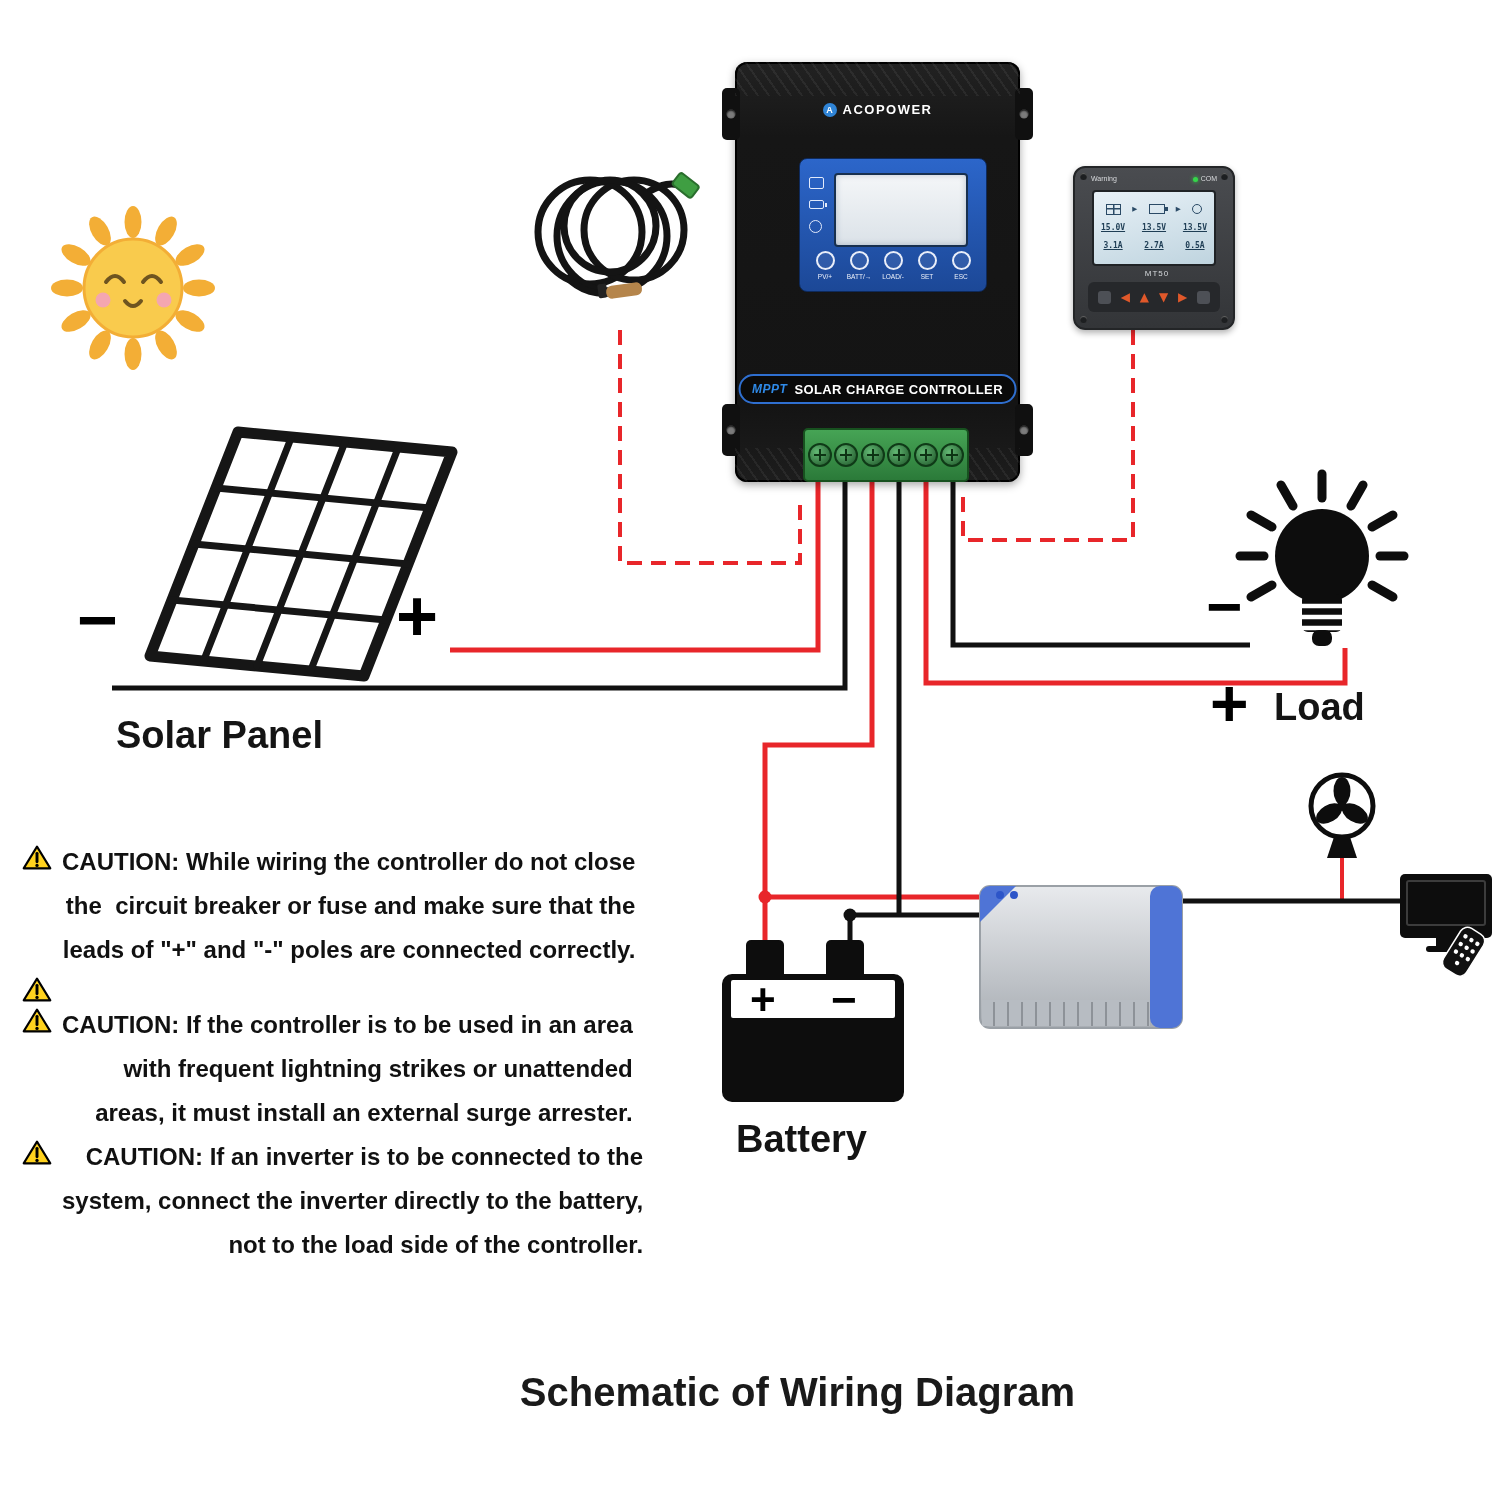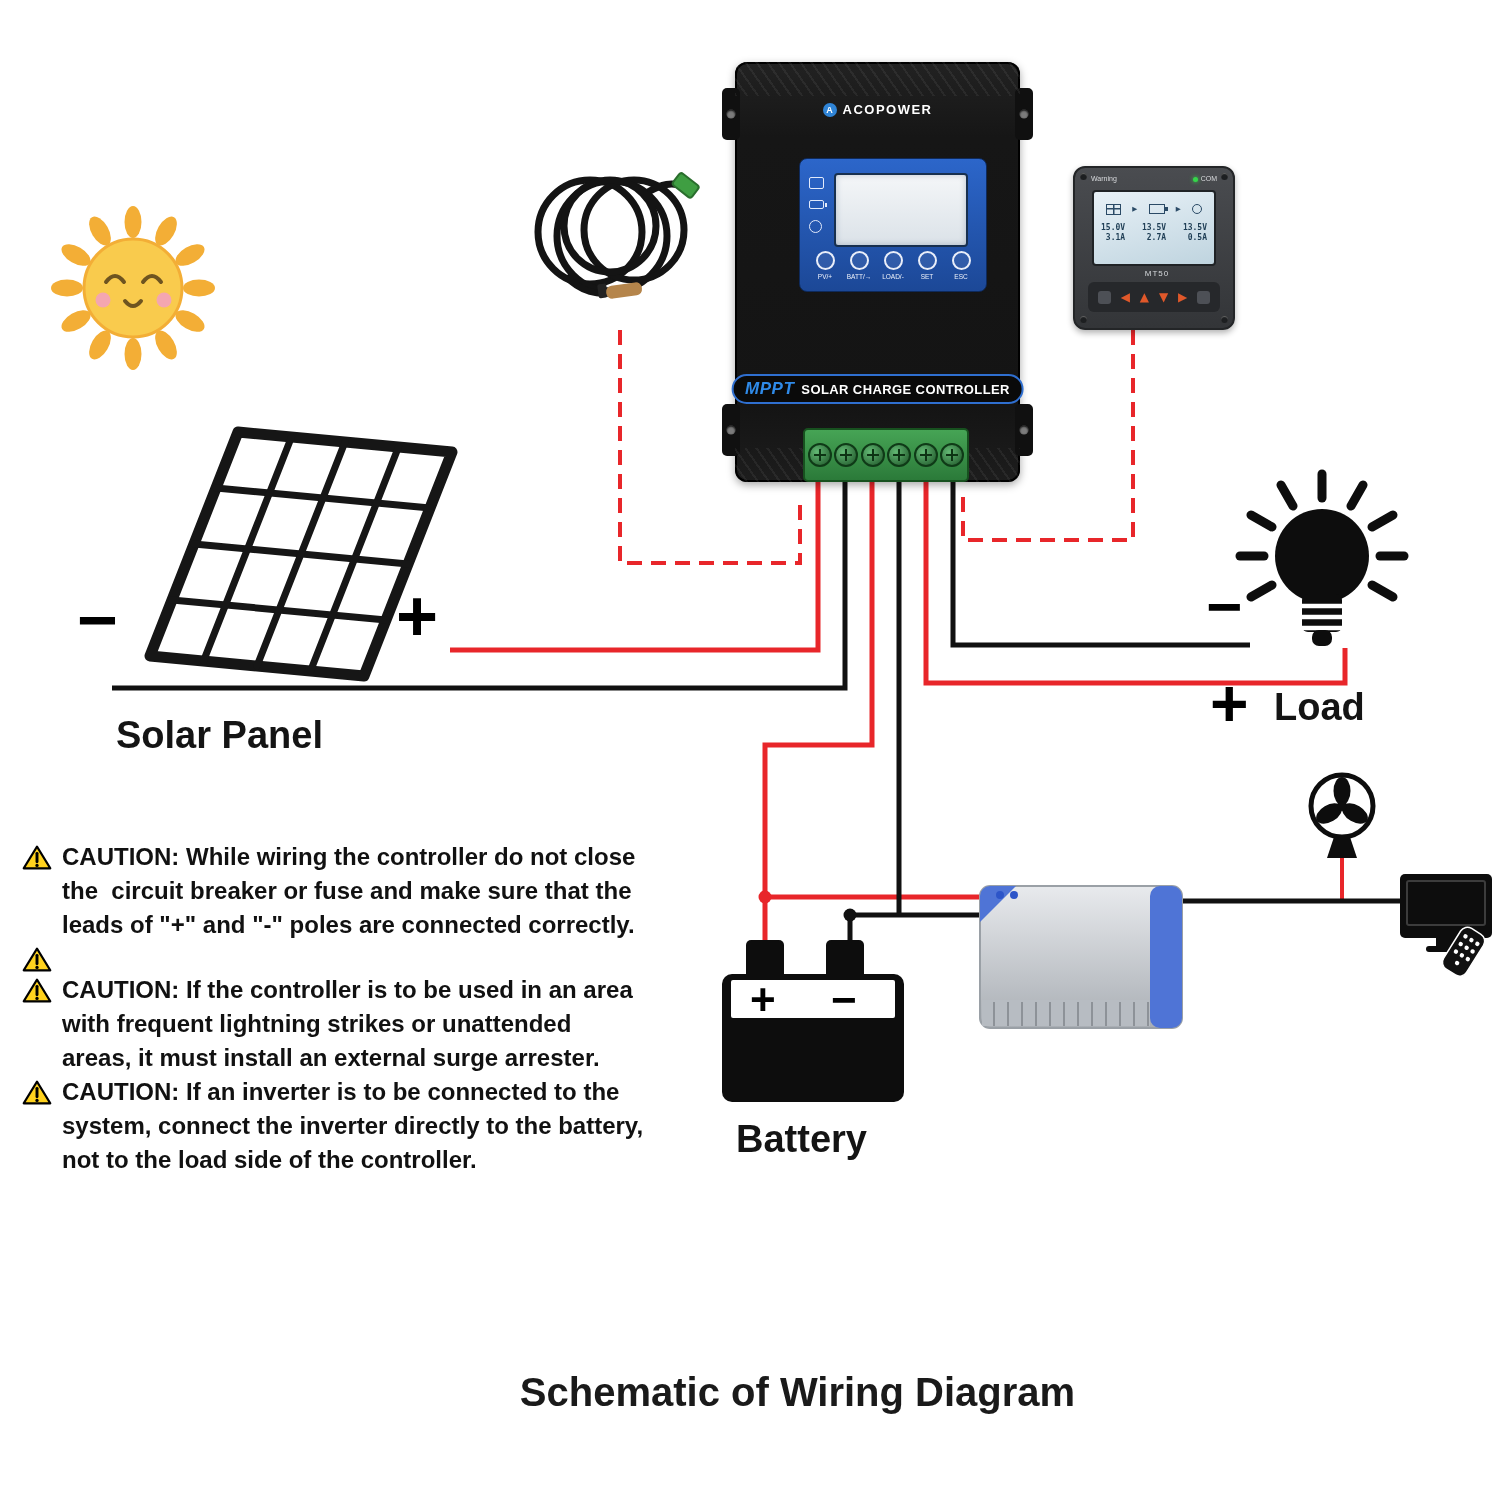--- a/index.html
+++ b/index.html
@@ -27,21 +27,21 @@
   .mini{width:13px;height:10px;border:1.5px solid #e2eafb;border-radius:2px;}
   .mini.batt{height:7px;position:relative;}
   .mini.batt::after{content:"";position:absolute;right:-4px;top:1.5px;width:2.5px;height:4px;background:#e2eafb;}
   .mini.bulb{width:11px;height:11px;border-radius:50%;}
   .ctrl-buttons{position:absolute;left:8px;right:8px;top:92px;display:flex;justify-content:space-between;}
   .btn-col{display:flex;flex-direction:column;align-items:center;gap:3px;width:34px;}
   .ctrl-btn{width:15px;height:15px;border-radius:50%;border:2px solid #e9eef9;background:rgba(255,255,255,.08);}
   .btn-lbl{font-size:6.5px;color:#eef2fb;white-space:nowrap;}
   .ctrl-banner{position:absolute;left:50%;transform:translateX(-50%);top:312px;height:26px;padding:0 12px;
     border:2px solid #2f6fd0;border-radius:15px;background:#0a0a0a;display:flex;align-items:center;gap:7px;white-space:nowrap;}
-  .mppt{color:#2f8ae8;font-style:italic;font-weight:bold;font-size:17px;letter-spacing:.5px;}
+  .mppt{color:#2f8ae8;font-style:italic;font-weight:bold;font-size:12px;letter-spacing:.5px;}
   .banner-text{color:#fff;font-weight:bold;font-size:13px;letter-spacing:.4px;}
   .ctrl-terminals{position:absolute;left:68px;top:366px;width:162px;height:50px;border-radius:5px;
     background:linear-gradient(180deg,#46a455,#2b7a39);border:2px solid #17511f;
     display:flex;align-items:center;justify-content:space-evenly;}
   .screw{width:20px;height:20px;border-radius:50%;background:radial-gradient(circle at 35% 35%,#63b974,#1c5226);border:2px solid #0f3a17;position:relative;}
   .screw::before,.screw::after{content:"";position:absolute;background:#0d3414;left:50%;top:50%;}
   .screw::before{width:12px;height:2px;transform:translate(-50%,-50%);}
   .screw::after{width:2px;height:12px;transform:translate(-50%,-50%);}
 
   
@@ -55,33 +55,33 @@
     background:linear-gradient(165deg,#e8f1f7,#bfd4df);border:2px solid #202326;padding:7px 6px 0;}
   .lcd-icons{display:flex;justify-content:space-between;align-items:center;padding:0 6px;height:20px;}
   .lcd-ic{box-sizing:border-box;}
   .lcd-ic.panel{width:15px;height:11px;border:1.5px solid #2a4a66;
     background:linear-gradient(#2a4a66,#2a4a66) 50% 0/1.5px 100% no-repeat,linear-gradient(#2a4a66,#2a4a66) 0 50%/100% 1.5px no-repeat;}
   .lcd-ic.batt{width:16px;height:10px;border:1.5px solid #2a4a66;position:relative;}
   .lcd-ic.batt::after{content:"";position:absolute;right:-4px;top:2px;width:2.5px;height:4px;background:#2a4a66;}
   .lcd-ic.bulb{width:10px;height:10px;border:1.5px solid #2a4a66;border-radius:50%;}
   .lcd-arrow{font-family:"DejaVu Sans",sans-serif;font-size:6.5px;color:#2a4a66;}
   .lcd-vals{display:flex;justify-content:space-between;margin-top:5px;padding:0 1px;}
-  .val-col{display:flex;flex-direction:column;align-items:flex-end;gap:2px;font-family:"DejaVu Sans Mono",monospace;font-size:8px;font-weight:bold;color:#1e3d54;line-height:1;}
+  .val-col{display:flex;flex-direction:column;align-items:center;gap:10px;font-family:"DejaVu Sans Mono",monospace;font-size:8px;font-weight:bold;color:#1e3d54;line-height:1;text-decoration:underline;}
   .mt-model{position:absolute;top:101px;left:0;right:0;text-align:center;font-size:8px;color:#d5d8db;letter-spacing:1px;padding-left:6px;}
   .mt-buttons{position:absolute;left:13px;right:13px;top:114px;height:30px;background:#26282b;border-radius:6px;
     display:flex;align-items:center;justify-content:space-evenly;}
   .mt-sq{width:13px;height:13px;border-radius:3px;background:#4d5056;}
   .mt-tri{font-family:"DejaVu Sans",sans-serif;font-size:12px;line-height:1;color:#e0582a;}
 
   
   .lbl{position:absolute;color:#141414;font-weight:bold;font-size:38px;line-height:1;}
   .sym{position:absolute;color:#000;font-weight:900;line-height:1;font-family:"Liberation Sans",sans-serif;}
   .cautions{position:absolute;left:22px;top:840px;width:720px;}
   .caution-item{display:flex;align-items:flex-start;gap:10px;}
-  .caution-item p{margin:0;font-size:24px;line-height:34px;font-weight:600;color:#111;white-space:pre-wrap;}
+  .caution-item p{margin:0;font-size:24px;line-height:44px;font-weight:600;color:#111;white-space:pre-wrap;text-align:right;}
   .warn-icon{width:30px;height:27px;flex:0 0 30px;margin-top:4px;}
   .title{position:absolute;left:95px;right:0;top:1370px;text-align:center;font-size:40px;font-weight:bold;color:#1a1a1a;}
 </style>
 </head>
 <body>
 
 <div class="stage">
 
   <svg class="art" viewBox="0 0 1500 1500">
     <defs>

